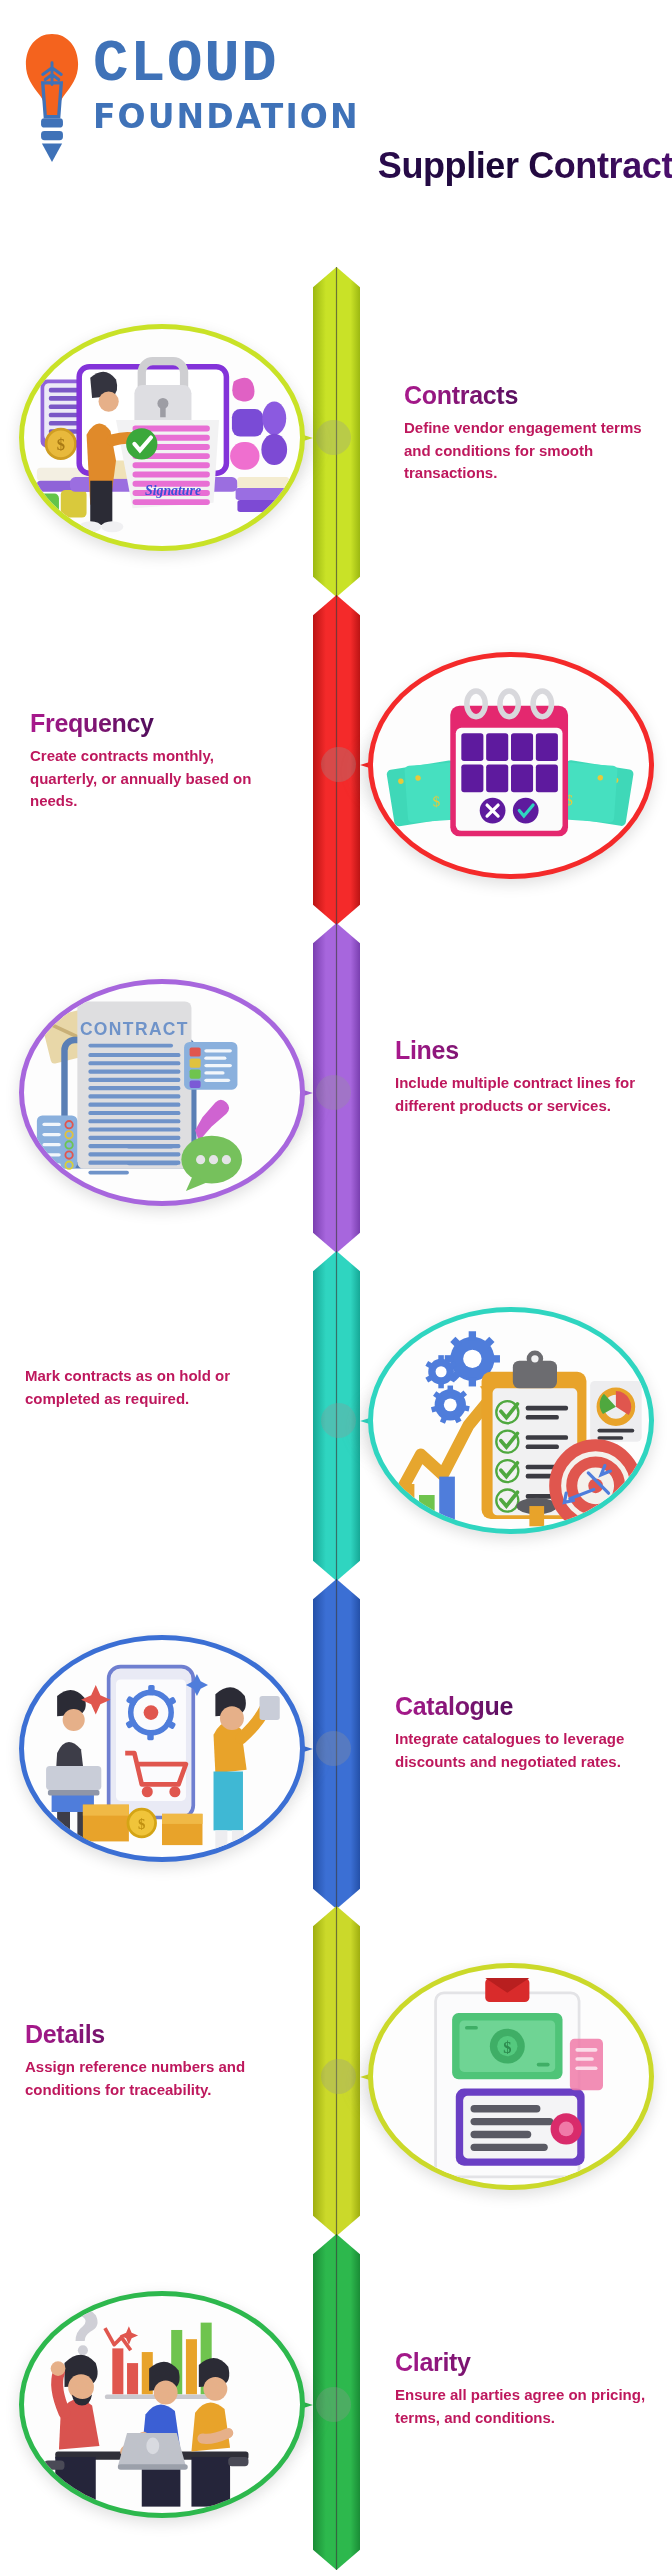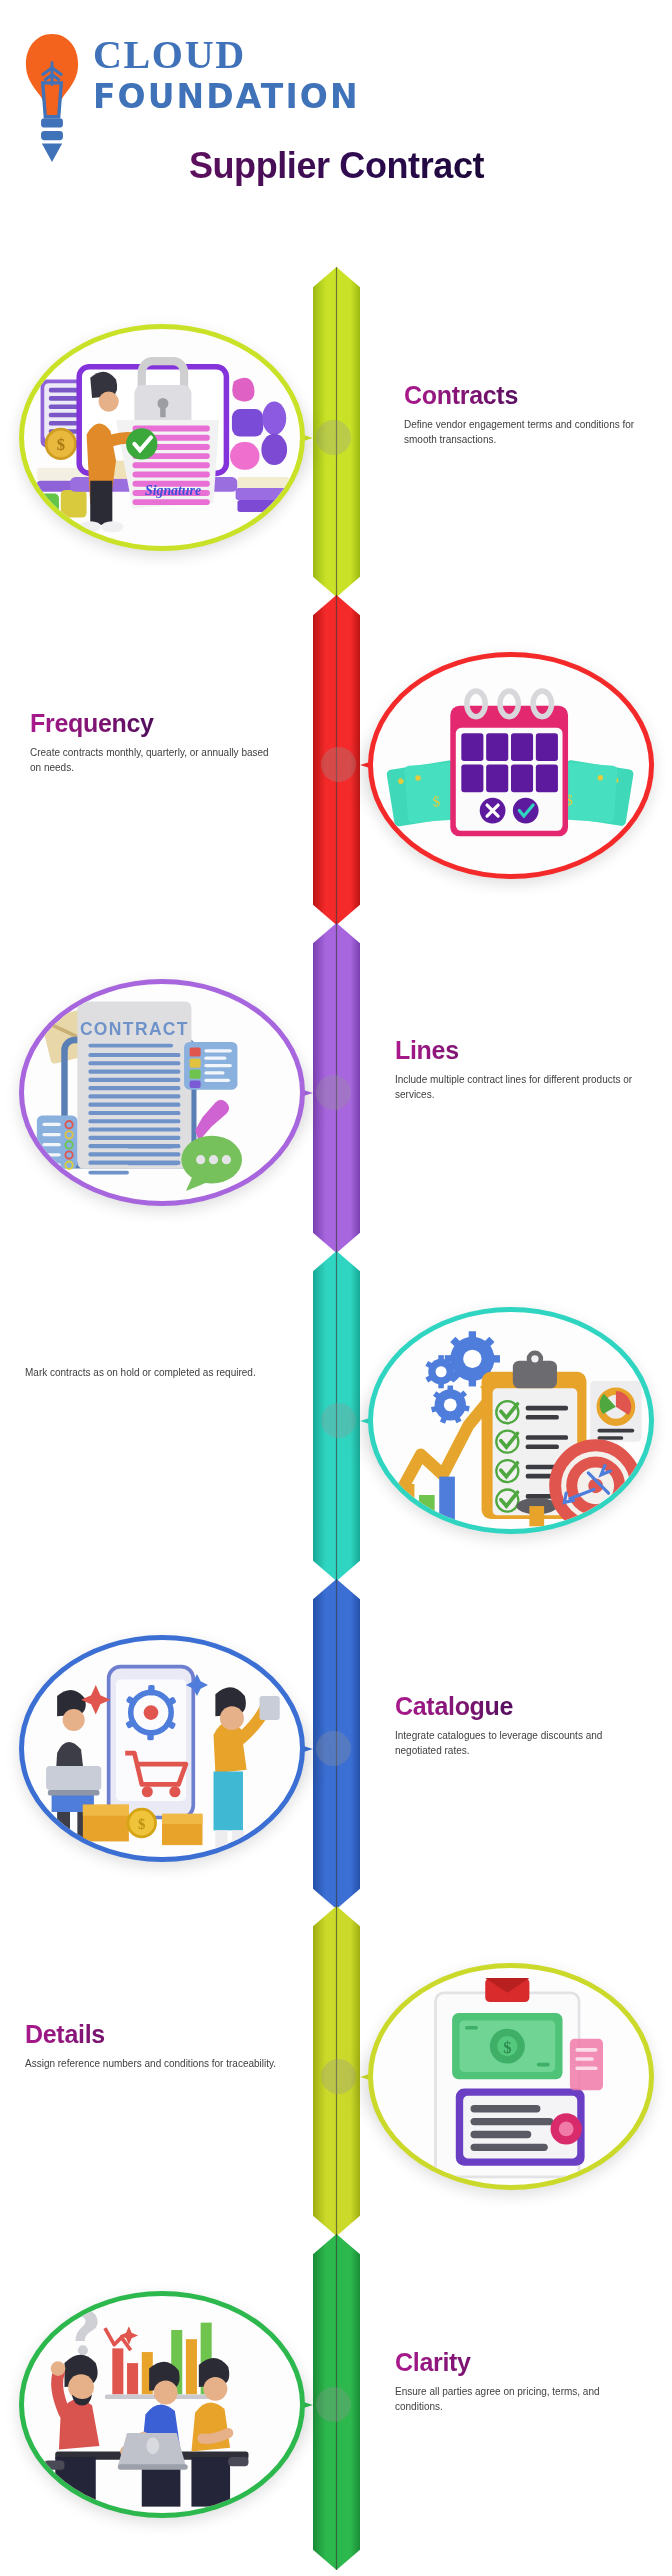--- a/index.html
+++ b/index.html
@@ -8,30 +8,30 @@
     font-family:"Liberation Sans", sans-serif;
     position:relative; overflow:hidden;
   }
 
   
   .header { position:absolute; top:0; left:0; width:673px; height:252px; }
   .logo-wrap { position:absolute; left:18.5px; top:29px; display:flex; align-items:flex-start; }
   .bulb { width:66px; height:160px; position:relative; flex:none; }
   .logo-text { margin-left:8.4px; margin-top:5px; }
   .logo-line1 {
-    font-size:40px; font-weight:bold; color:#3f72b8;
-    letter-spacing:1.7px; line-height:1.05; font-family:Liberation Serif, serif;
+    font-size:59px; font-weight:bold; color:#3f72b8;
+    letter-spacing:1.7px; line-height:1.05; font-family:Liberation Mono, monospace;
   }
   .logo-line2 {
     font-size:33px; font-weight:bold; color:#3f72b8;
     letter-spacing:2.1px; line-height:1.1; margin-top:3.4px;
     font-family:"DejaVu Sans", sans-serif;
   }
   .page-title {
-    position:absolute; top:145px; left:0; width:673px; text-align:center;
+    position:absolute; top:145px; left:0; width:673px; text-align:right;
     font-size:36px; font-weight:bold; letter-spacing:-0.4px;
     background:linear-gradient(90deg,#a01a86 0%,#6a1161 22%,#2b0b4e 55%,#1a0836 75%,#4c0f6e 100%);
     -webkit-background-clip:text; background-clip:text;
     -webkit-text-fill-color:transparent; color:#3b0a55;
   }
 
   
   .spine { position:absolute; left:313px; top:267px; width:47px; height:2270px; }
   .seg { position:absolute; left:0; width:47px; }
 
@@ -56,21 +56,21 @@
   
   .txt { position:absolute; width:252px; }
   .txt h2 {
     font-size:25px; font-weight:bold; letter-spacing:-0.3px; line-height:1.1;
     background:linear-gradient(90deg,#a9198d 0%,#7b1470 28%,#35094f 62%,#190734 100%);
     -webkit-background-clip:text; background-clip:text;
     -webkit-text-fill-color:transparent; color:#3b0a55;
     margin-bottom:7.6px;
   }
   .txt p {
-    font-size:10px; line-height:1.5; color:#404040; font-weight:400;
+    font-size:15px; line-height:1.5; color:#be185d; font-weight:700;
   }
 
   
   .shadow-blob {
     position:absolute; border-radius:50%;
     background:radial-gradient(ellipse at center, rgba(120,120,120,0.22) 0%, rgba(255,255,255,0) 70%);
     filter:blur(5px);
   }
 </style>
 </head>

